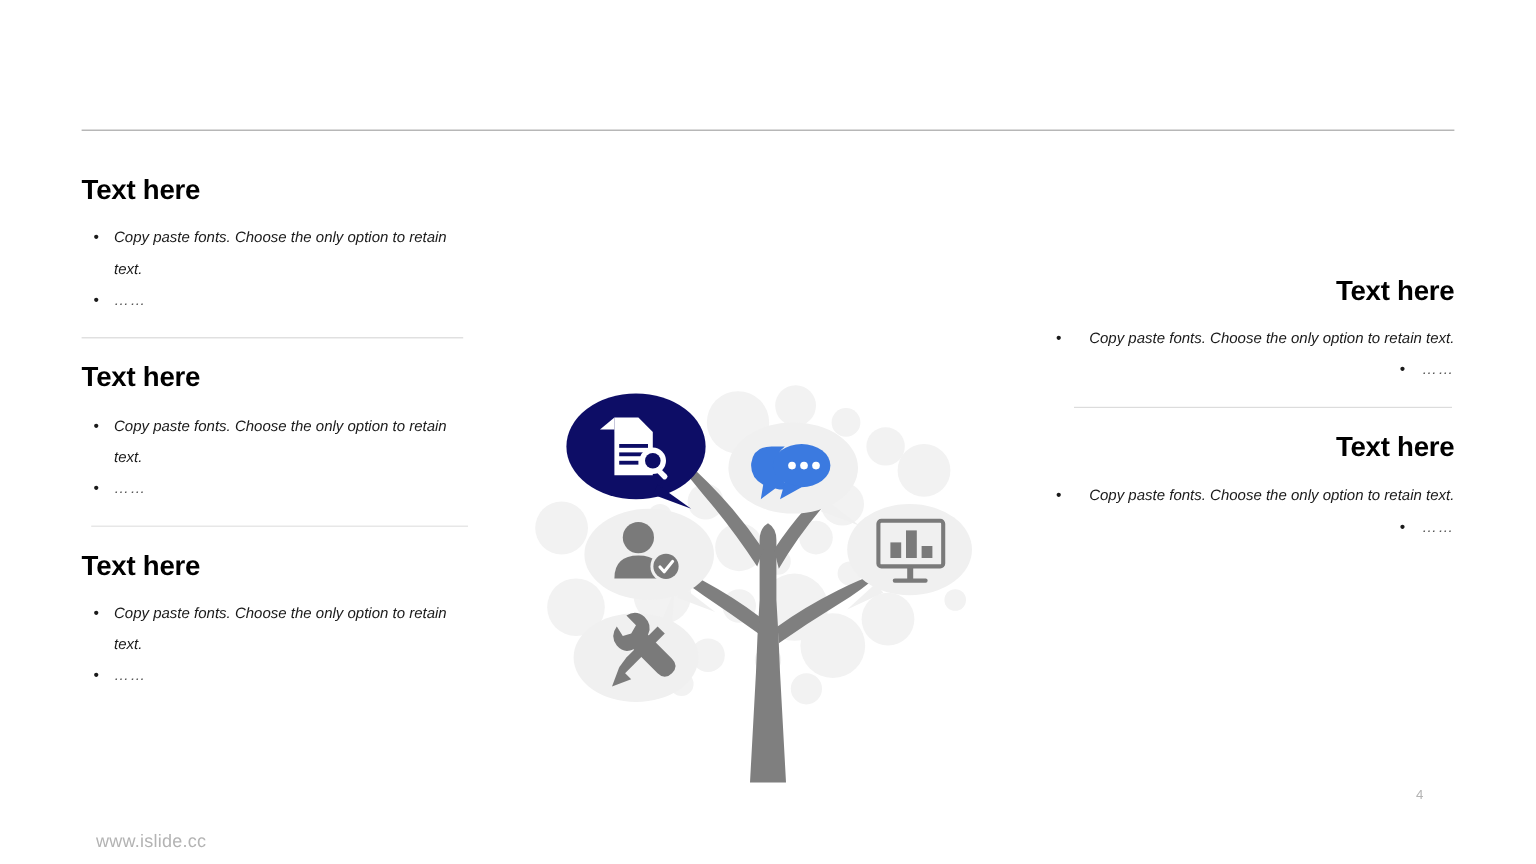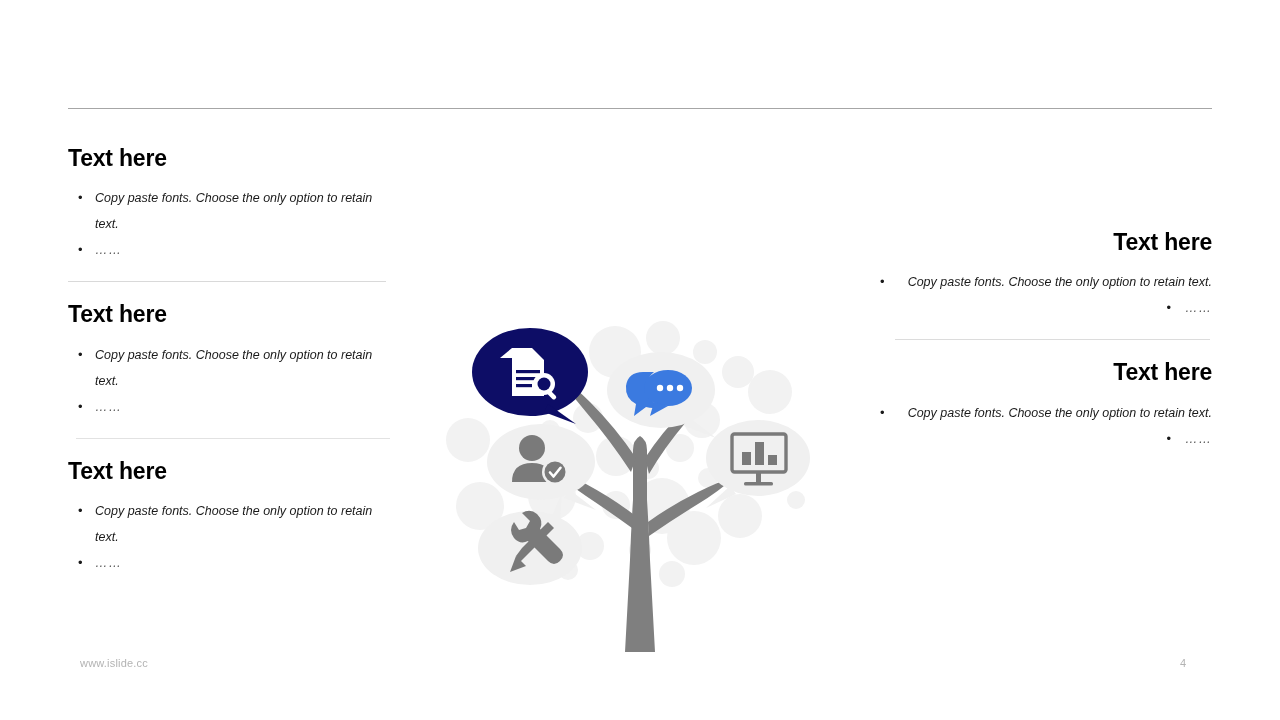--- a/index.html
+++ b/index.html
@@ -91,22 +91,22 @@
     margin: 18px 0 20px 0;
   }
   .sep.s1 { width: 318px; margin-left: 0; }
   .sep.s2 { width: 314px; margin-left: 8px; background: #e2e2e2; }
   .sep.r1 { width: 315px; margin-left: 15px; background: #dcdcdc; }
 
   
   .footer-url {
     position: absolute;
     left: 80px;
-    top: 657px;
-    font-size: 11px;
+    top: 693px;
+    font-size: 15px;
     color: #b3b3b3;
     letter-spacing: .2px;
   }
   .footer-page {
     position: absolute;
     left: 1180px;
     top: 657px;
     font-size: 11px;
     color: #b3b3b3;
   }

